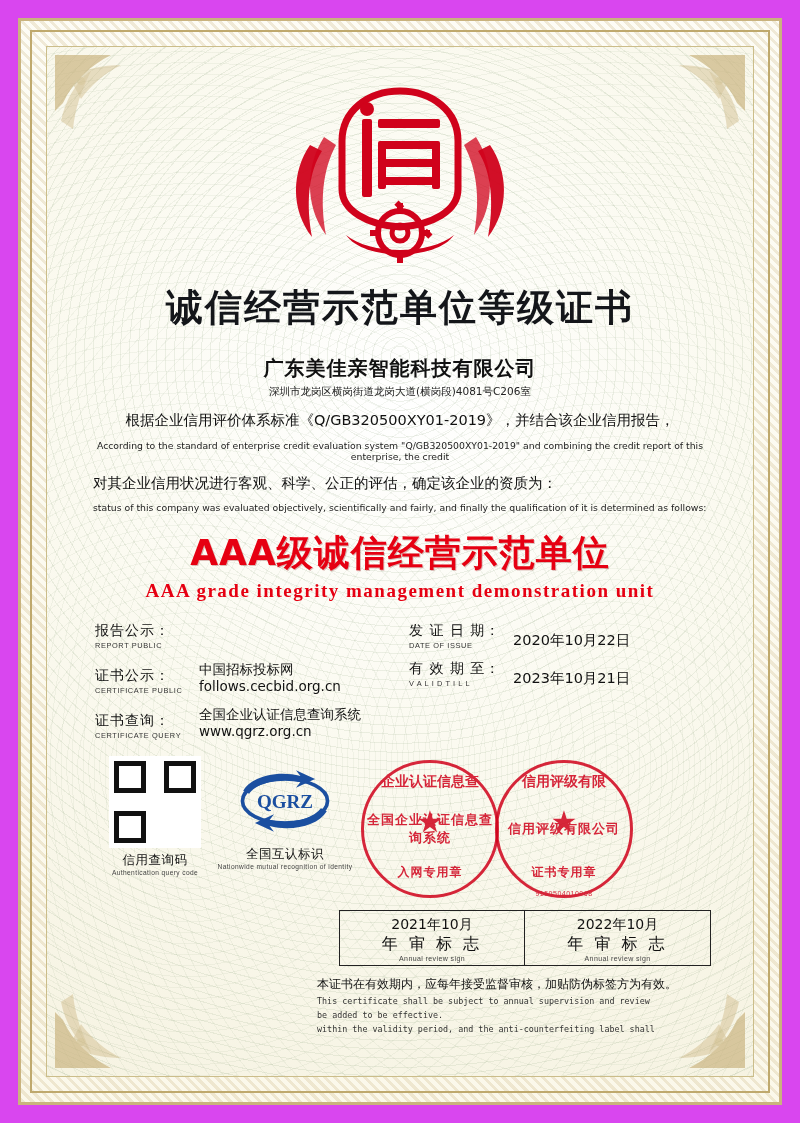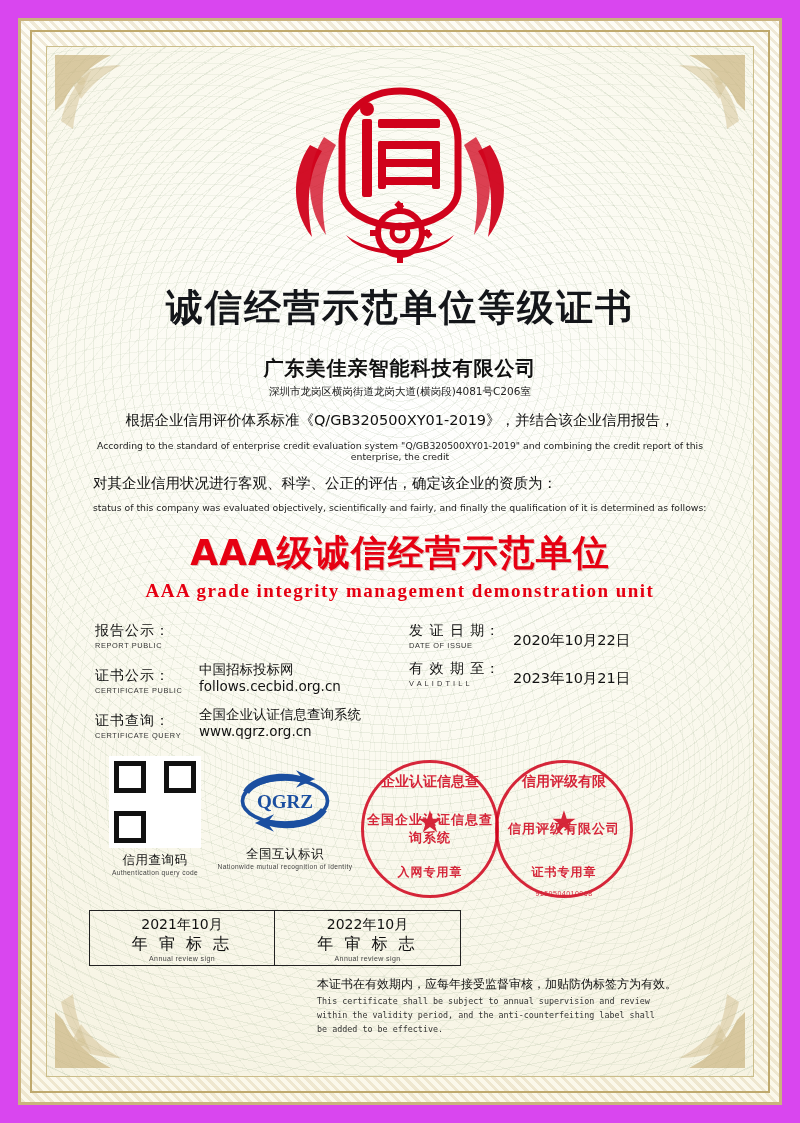--- a/index.html
+++ b/index.html
@@ -348,21 +348,21 @@
     text-align: center;
     color: #d0021b;
     font-family: "Liberation Sans", sans-serif;
     font-size: 7px;
     letter-spacing: 0.5px;
   }
 
   
   .review-row {
     display: flex;
-    justify-content: flex-start;
+    justify-content: flex-end;
     margin-top: 4px;
   }
   .review-box {
     width: 186px;
     height: 56px;
     border: 1.5px solid #222;
     text-align: center;
     box-sizing: border-box;
     padding-top: 5px;
   }
@@ -611,19 +611,19 @@
         <div class="review-box">
           <div class="rv-date">2022年10月</div>
           <div class="rv-cn">年 审 标 志</div>
           <div class="rv-en">Annual review sign</div>
         </div>
       </div>
 
       <div class="footnote">
         <div class="fn-cn">本证书在有效期内，应每年接受监督审核，加贴防伪标签方为有效。</div>
         <div class="fn-en">This certificate shall be subject to annual supervision and review</div>
+        <div class="fn-en">be added to be effective.</div>
         <div class="fn-en">within the validity period, and the anti-counterfeiting label shall</div>
-        <div class="fn-en">be added to be effective.</div>
       </div>
 
     </div>
   </div>
 </div>
 
 </body></html>

